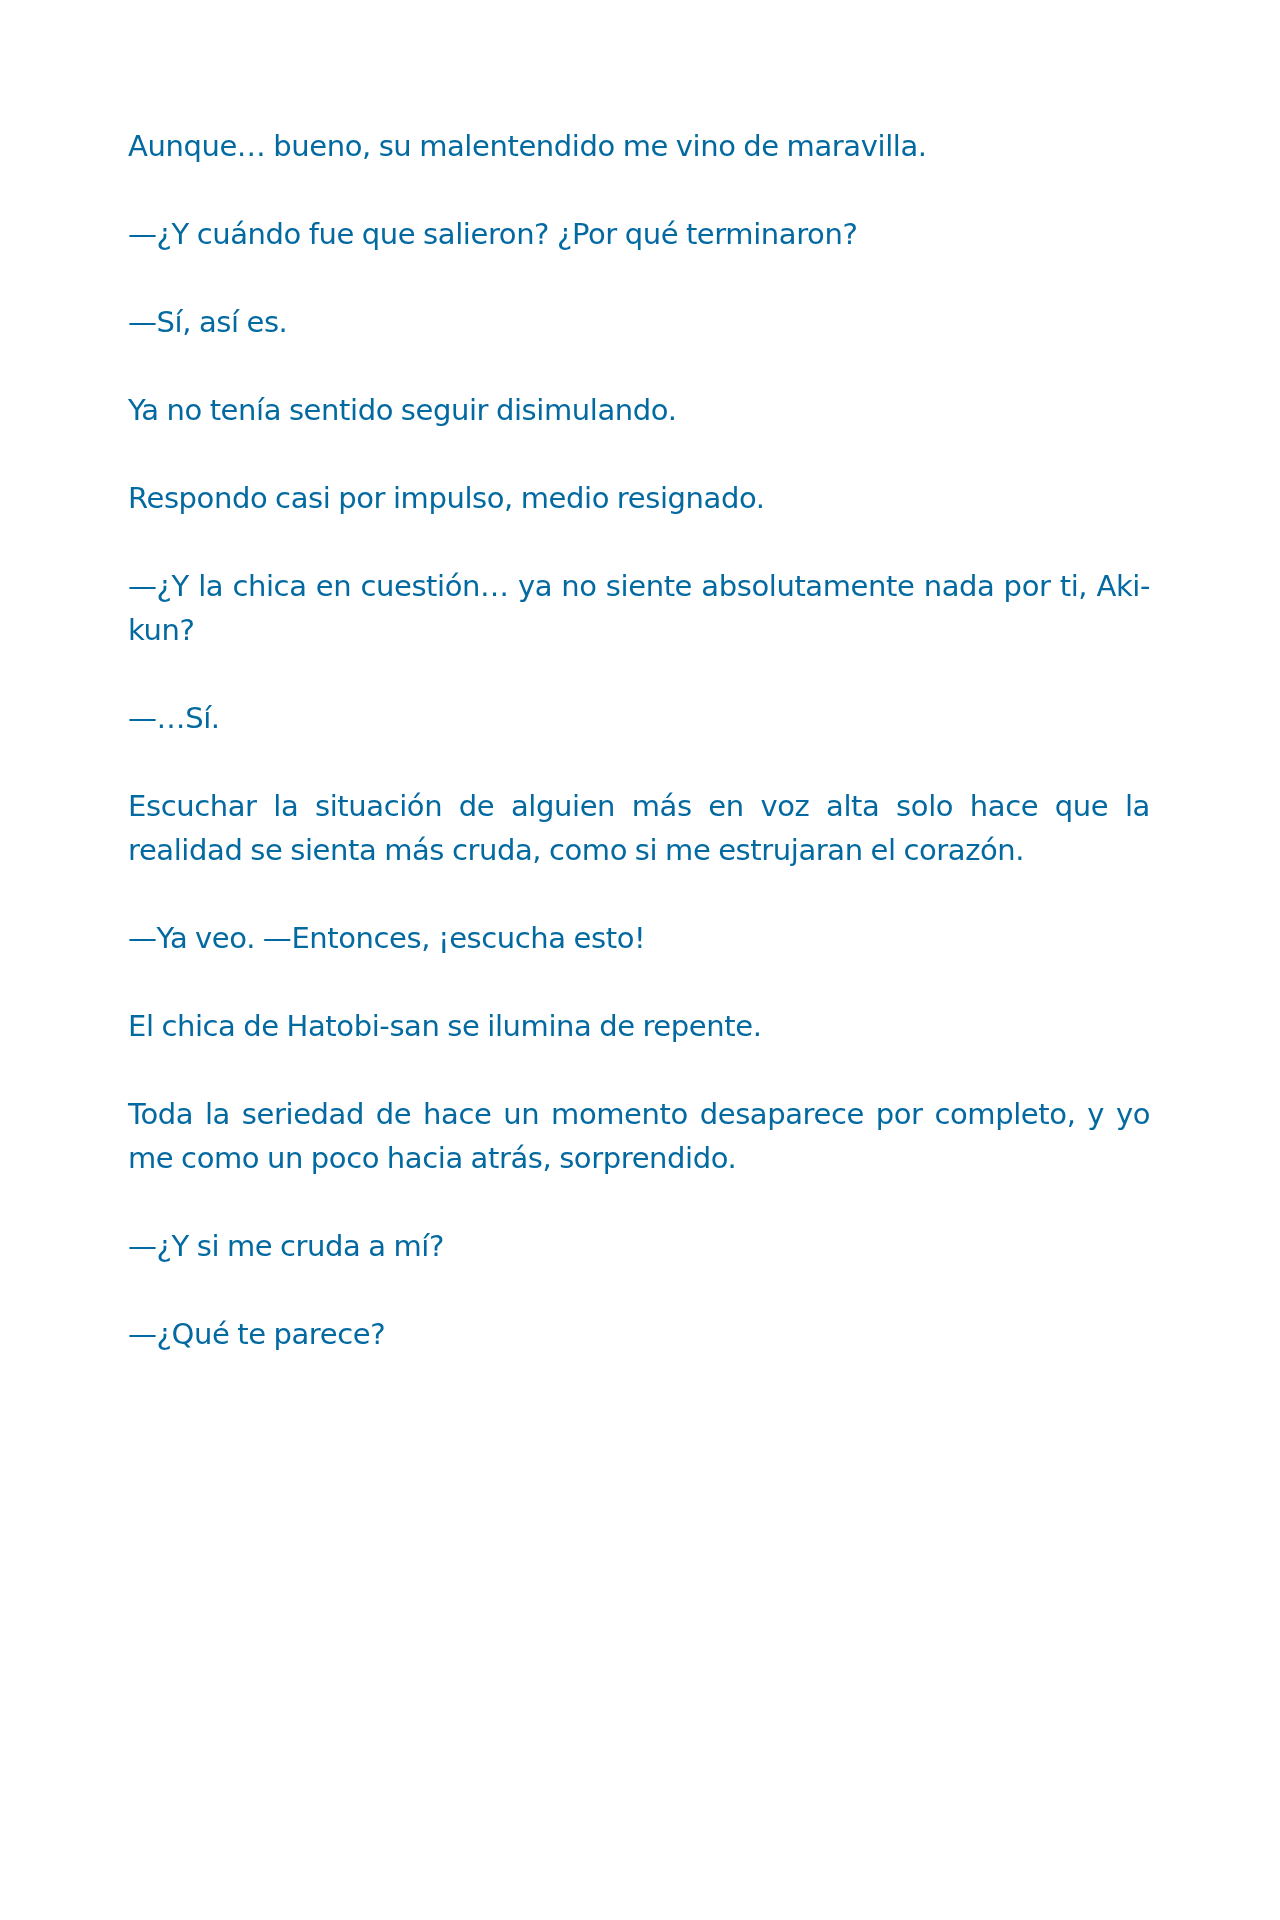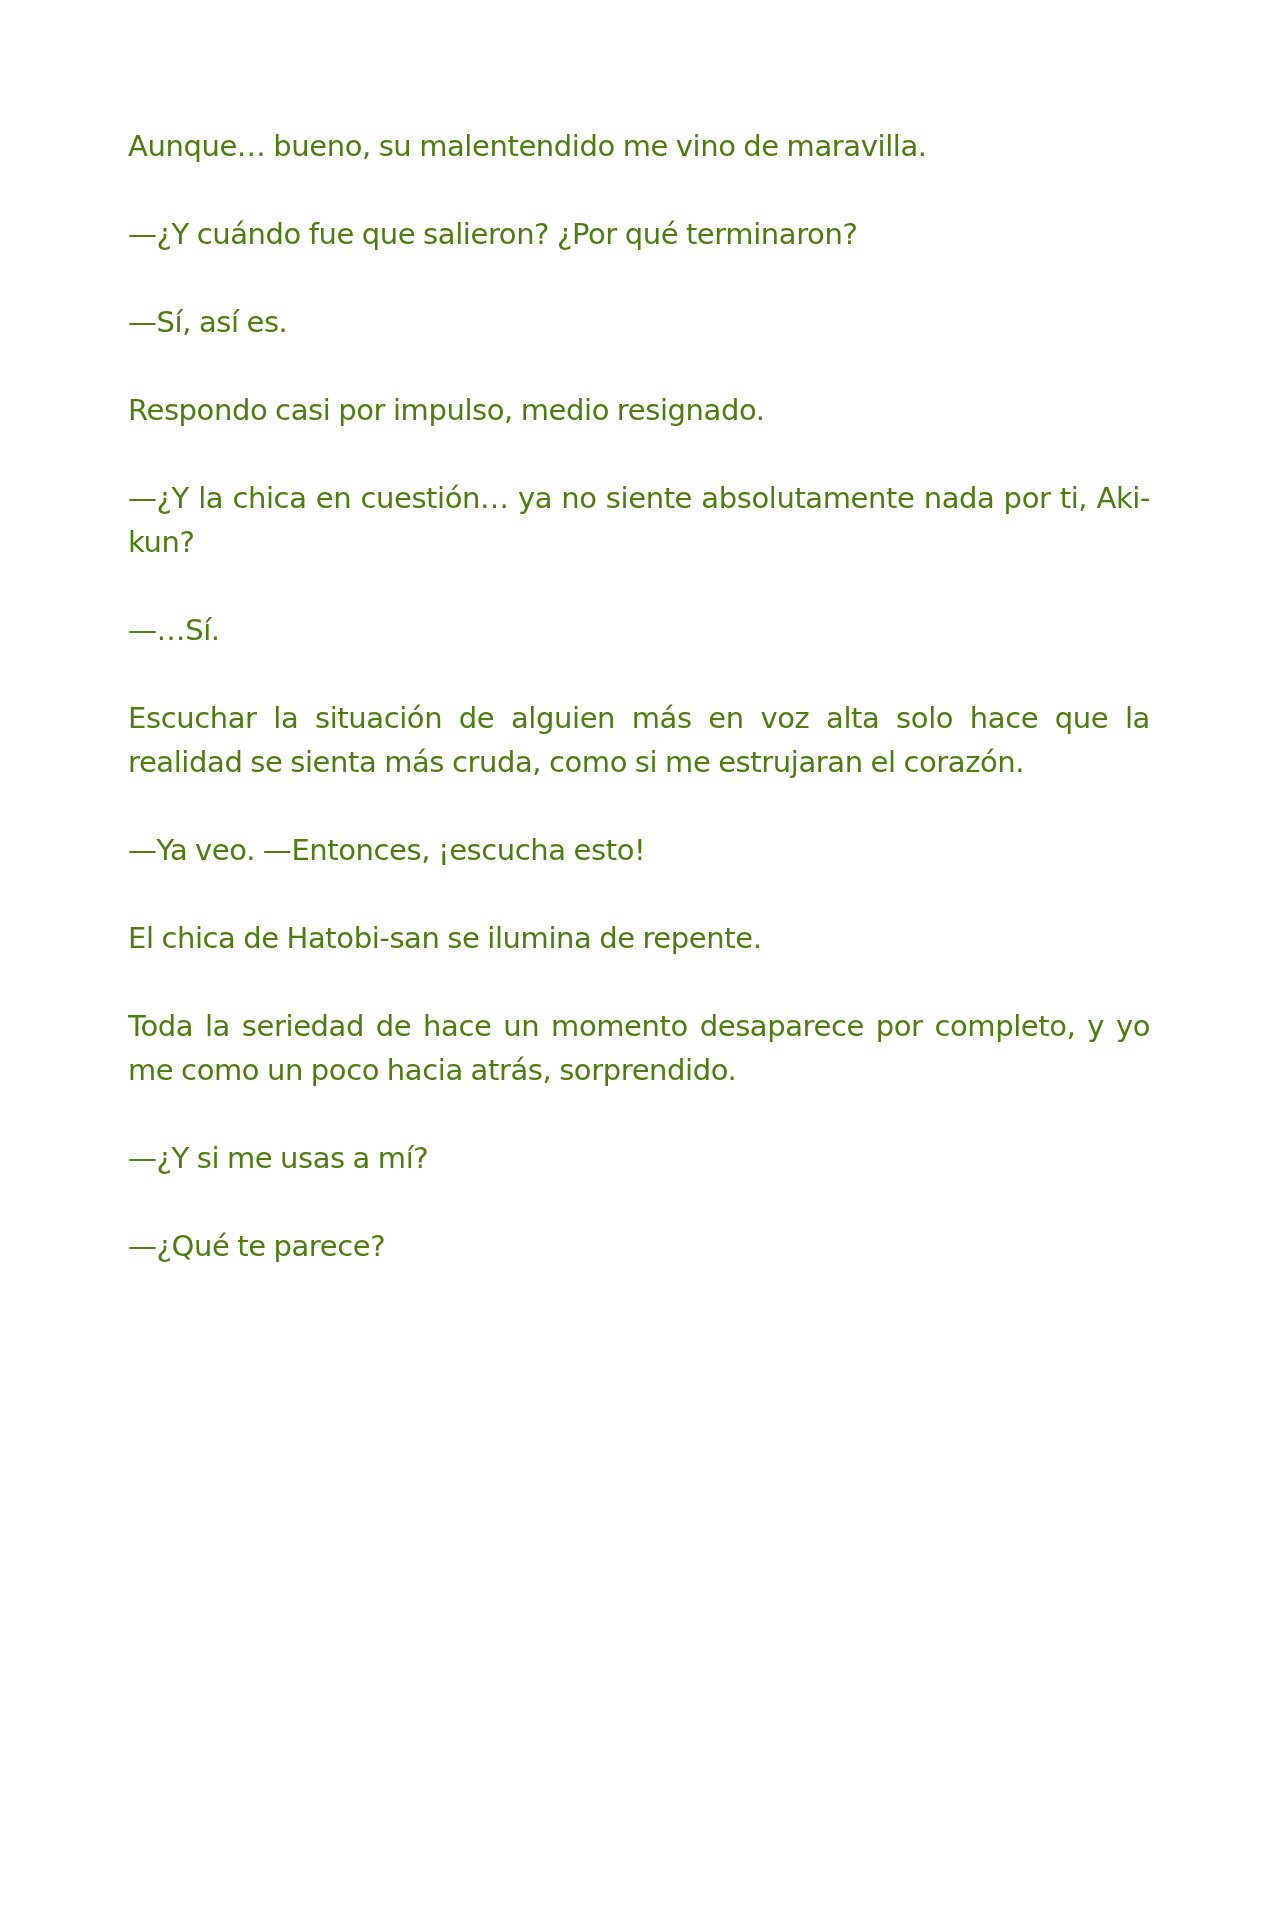--- a/index.html
+++ b/index.html
@@ -14,39 +14,40 @@
       position: relative;
     }
     .page {
       position: absolute;
       left: 128px;
       top: 124px;
       width: 1022px;
       font-family: "DejaVu Sans", sans-serif;
       font-size: 29px;
       line-height: 44px;
-      color: #4d7c0f;
+      color: #0369a1;
       letter-spacing: -0.4px;
       word-spacing: -1px;
     }
     .page p {
       margin: 0 0 44px 0;
       text-align: justify;
       text-align-last: left;
     }
   </style>
 </head>
 <body>
 
 <div class="page">
   <p>Aunque… bueno, su malentendido me vino de maravilla.</p>
   <p>—¿Y cuándo fue que salieron? ¿Por qué terminaron?</p>
   <p>—Sí, así es.</p>
+  <p>Ya no tenía sentido seguir disimulando.</p>
   <p>Respondo casi por impulso, medio resignado.</p>
   <p>—¿Y la chica en cuestión… ya no siente absolutamente nada por ti, Aki-kun?</p>
   <p>—…Sí.</p>
   <p>Escuchar la situación de alguien más en voz alta solo hace que la realidad se sienta más cruda, como si me estrujaran el corazón.</p>
   <p>—Ya veo. —Entonces, ¡escucha esto!</p>
   <p>El chica de Hatobi-san se ilumina de repente.</p>
   <p>Toda la seriedad de hace un momento desaparece por completo, y yo me como un poco hacia atrás, sorprendido.</p>
-  <p>—¿Y si me usas a mí?</p>
+  <p>—¿Y si me cruda a mí?</p>
   <p>—¿Qué te parece?</p>
 </div>
 
 </body></html>

